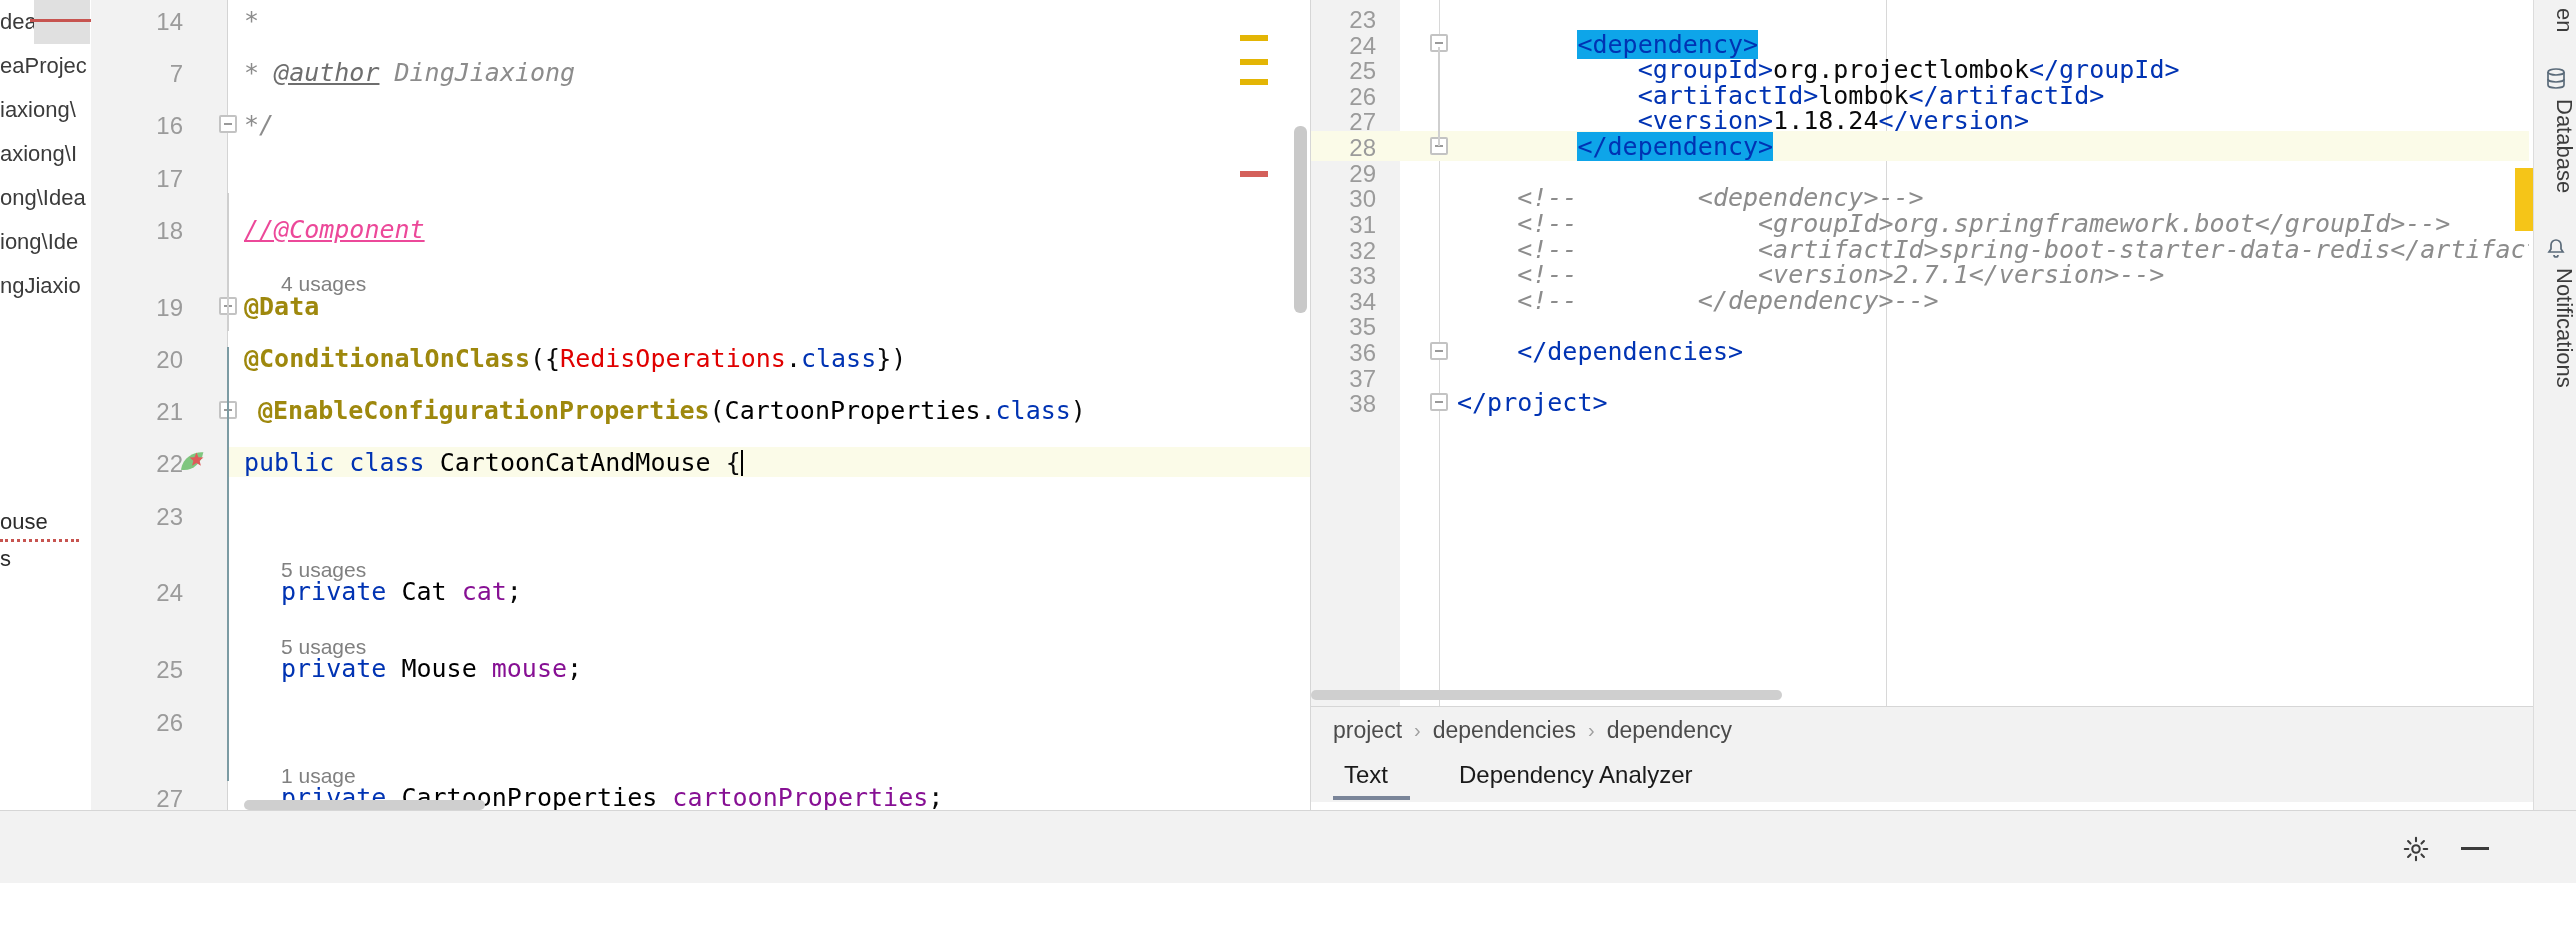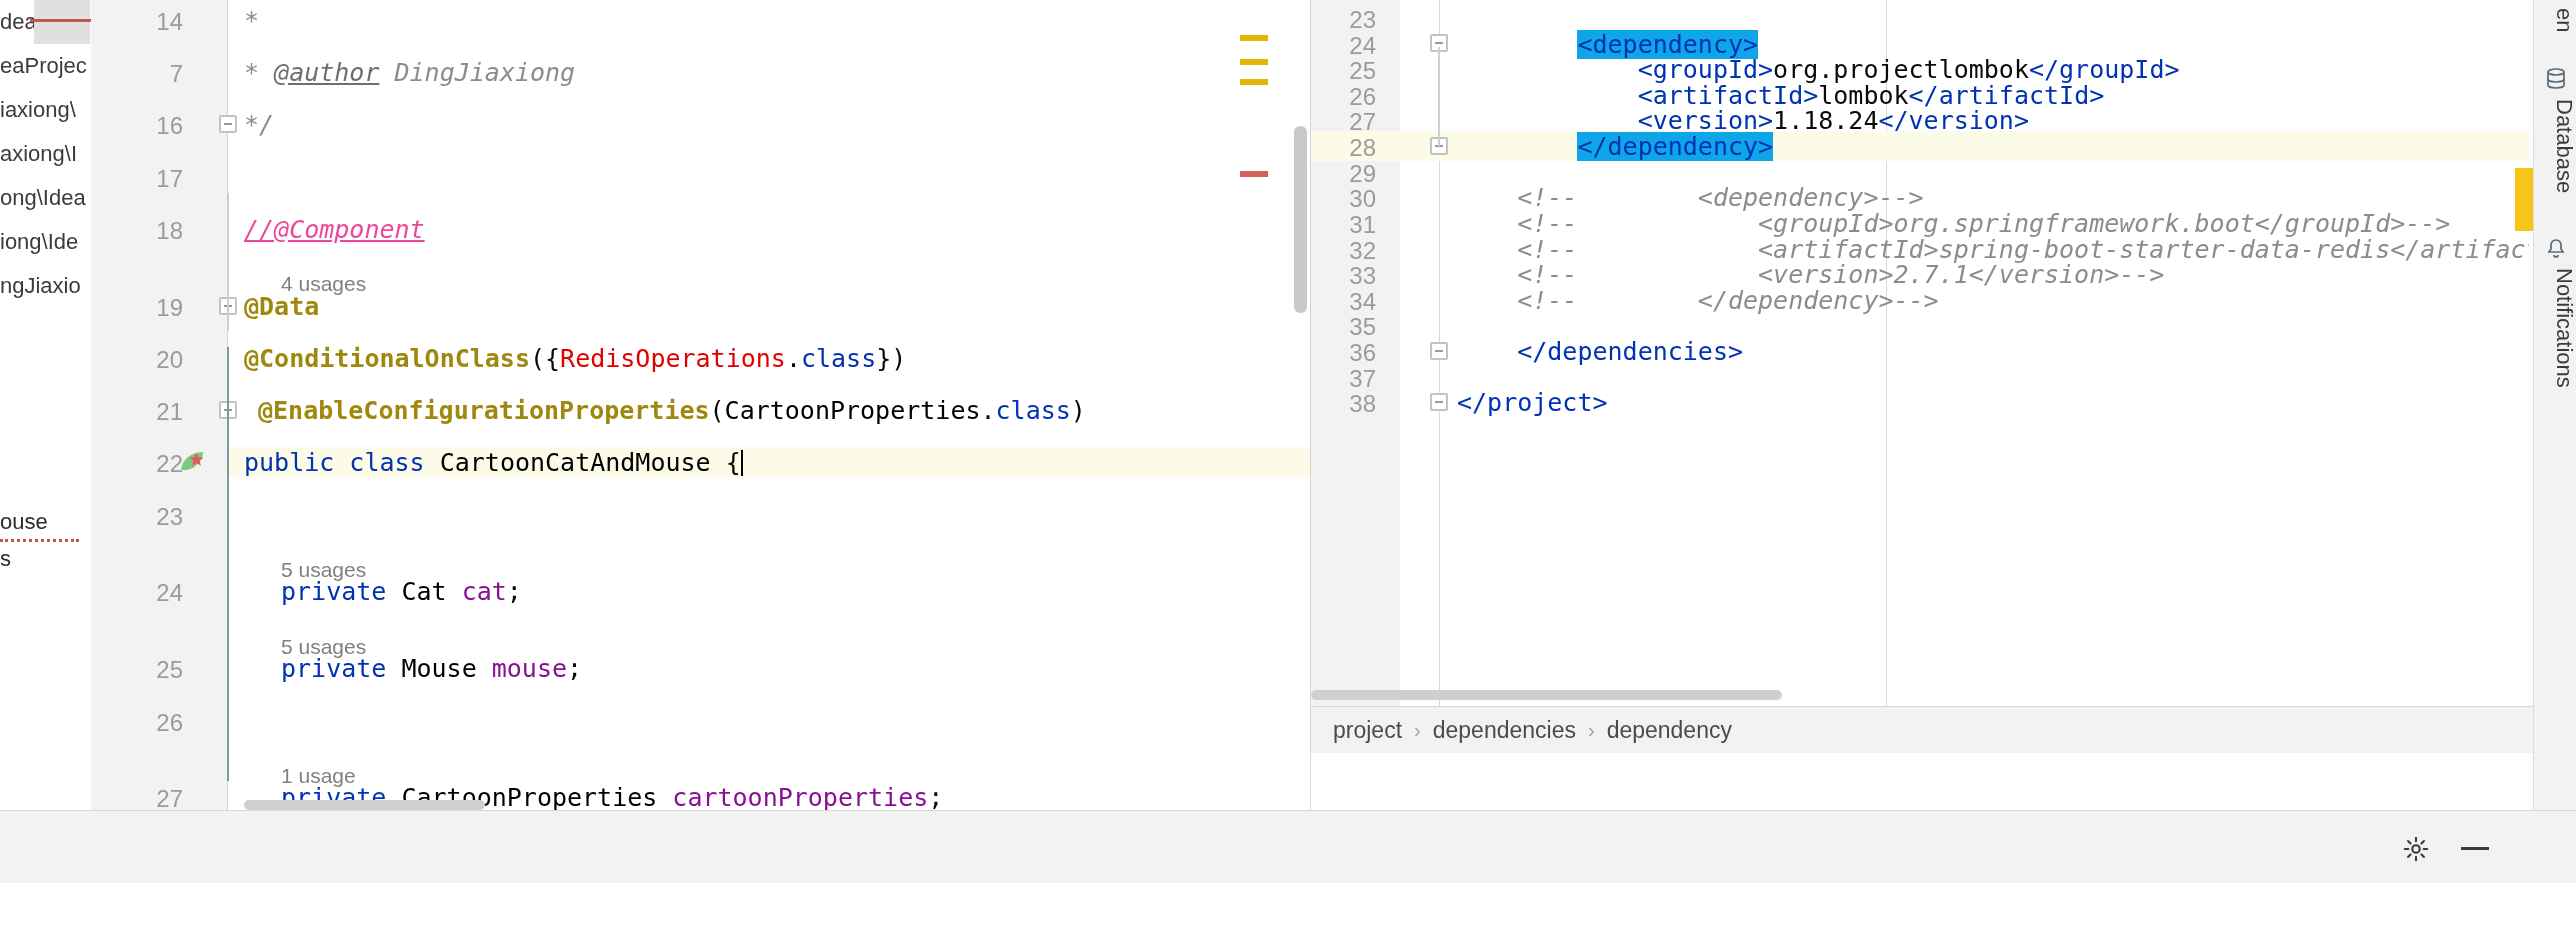--- a/index.html
+++ b/index.html
@@ -327,20 +327,25 @@
   <div id="breadcrumbBar">
     <div id="crumbs" style="position:absolute; left:22px; top:10px; display:flex; align-items:center;">
         <span class="crumb">project</span>
         <span class="crumb-sep">›</span>
         <span class="crumb">dependencies</span>
         <span class="crumb-sep">›</span>
         <span class="crumb">dependency</span>
       </div>
   </div>
 
+  <div id="tabbar">
+    <div class="etab" style="left:33px;">Text</div>
+    <div class="etab-underline" style="left:22px; width:77px;"></div>
+    <div class="etab" style="left:148px;">Dependency Analyzer</div>
+  </div>
 
   <div id="toolstrip">
     <div class="vtab" style="top:8px;">en</div>
 
     <svg class="vtab-icon" style="top:67px;" viewBox="0 0 24 24">
       <ellipse cx="12" cy="5" rx="8" ry="3" fill="none" stroke="#5b6b7a" stroke-width="1.7"></ellipse>
       <path d="M4 5v7c0 1.7 3.6 3 8 3s8-1.3 8-3V5" fill="none" stroke="#5b6b7a" stroke-width="1.7"></path>
       <path d="M4 12v6c0 1.7 3.6 3 8 3s8-1.3 8-3v-6" fill="none" stroke="#5b6b7a" stroke-width="1.7"></path>
     </svg>
     <div class="vtab" style="top:99px;">Database</div>

